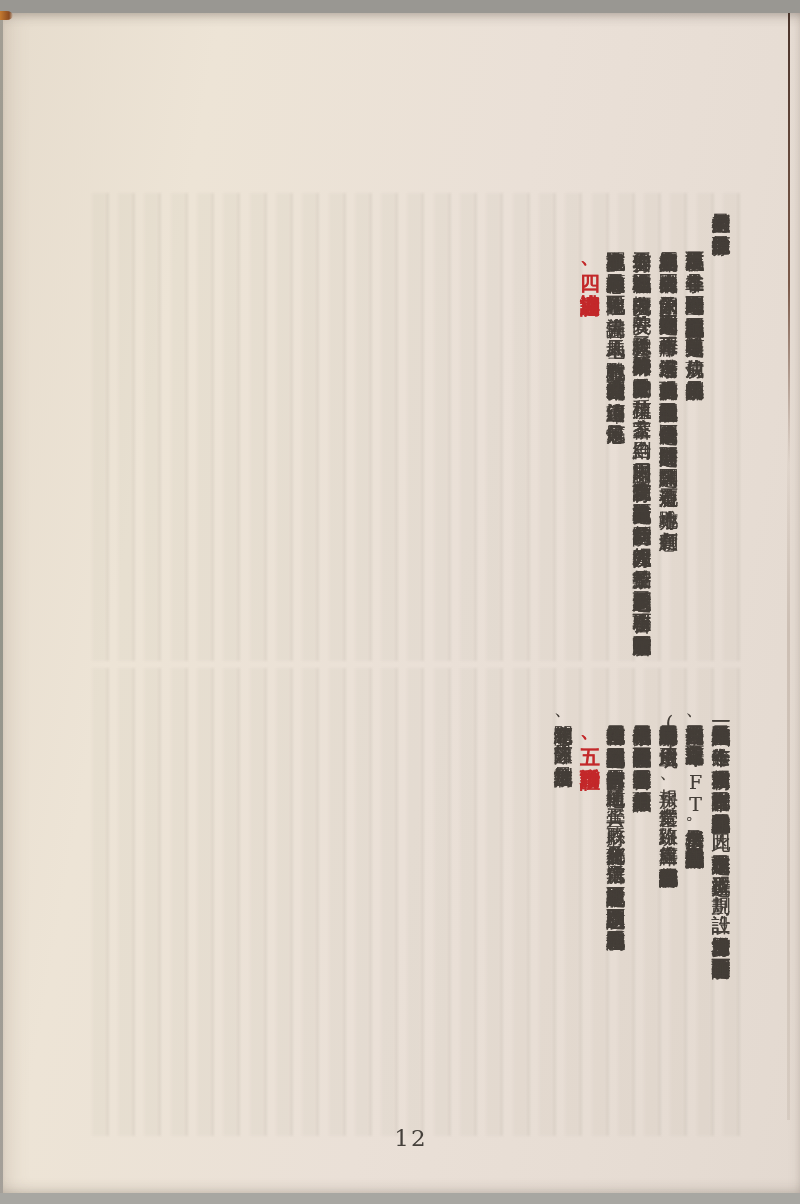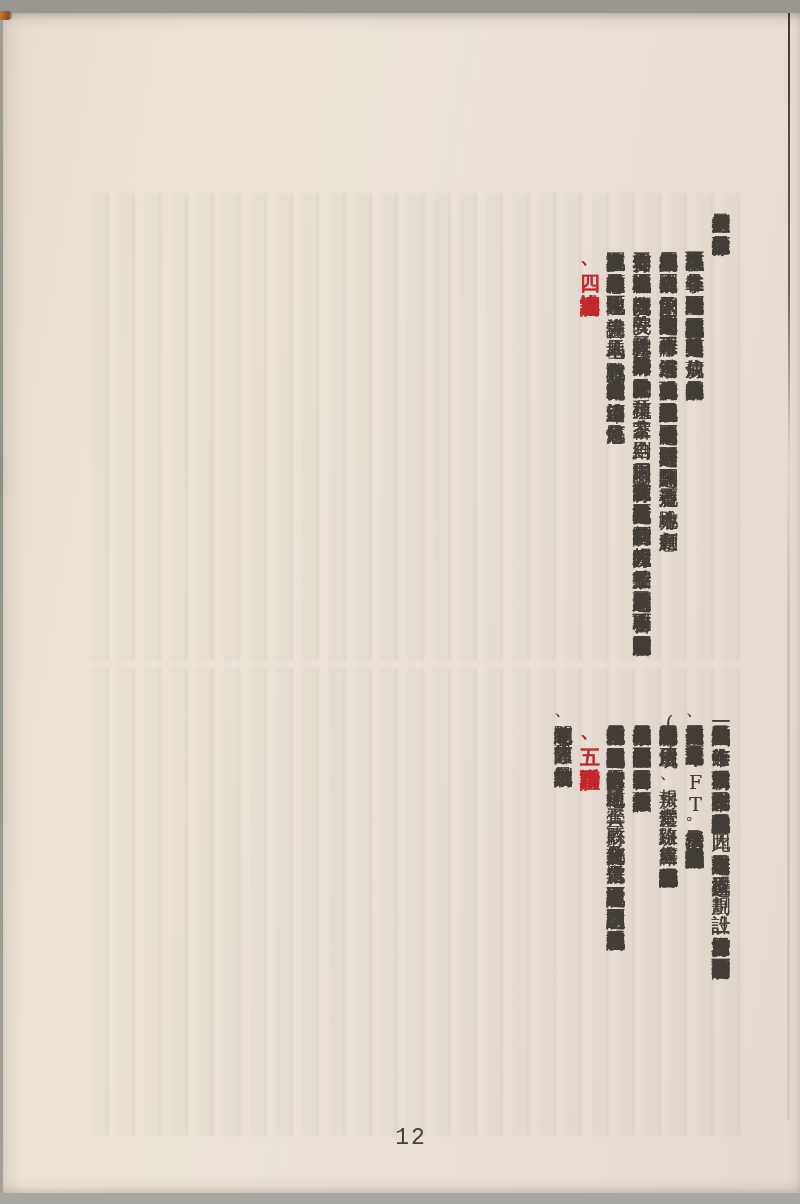--- a/index.html
+++ b/index.html
@@ -63,21 +63,21 @@
   .heading{
     color:#c3282a;
     font-weight:bold;
     font-size:20px;
     text-indent:3em;
     text-shadow:0 0 .4px rgba(195,40,42,.6);
   }
 
   .page-num{
     position:absolute;left:356px;top:1112px;width:110px;
-    text-align:center;font-size:23px;letter-spacing:2px;color:#45403b;font-family:Liberation Mono, monospace;
+    text-align:center;font-size:23px;letter-spacing:2px;color:#45403b;
   }
 </style>
 </head>
 <body>
 
 <div class="stage">
   <div class="paper">
     <div class="ghost g-top"></div>
     <div class="ghost g-bottom"></div>
 

